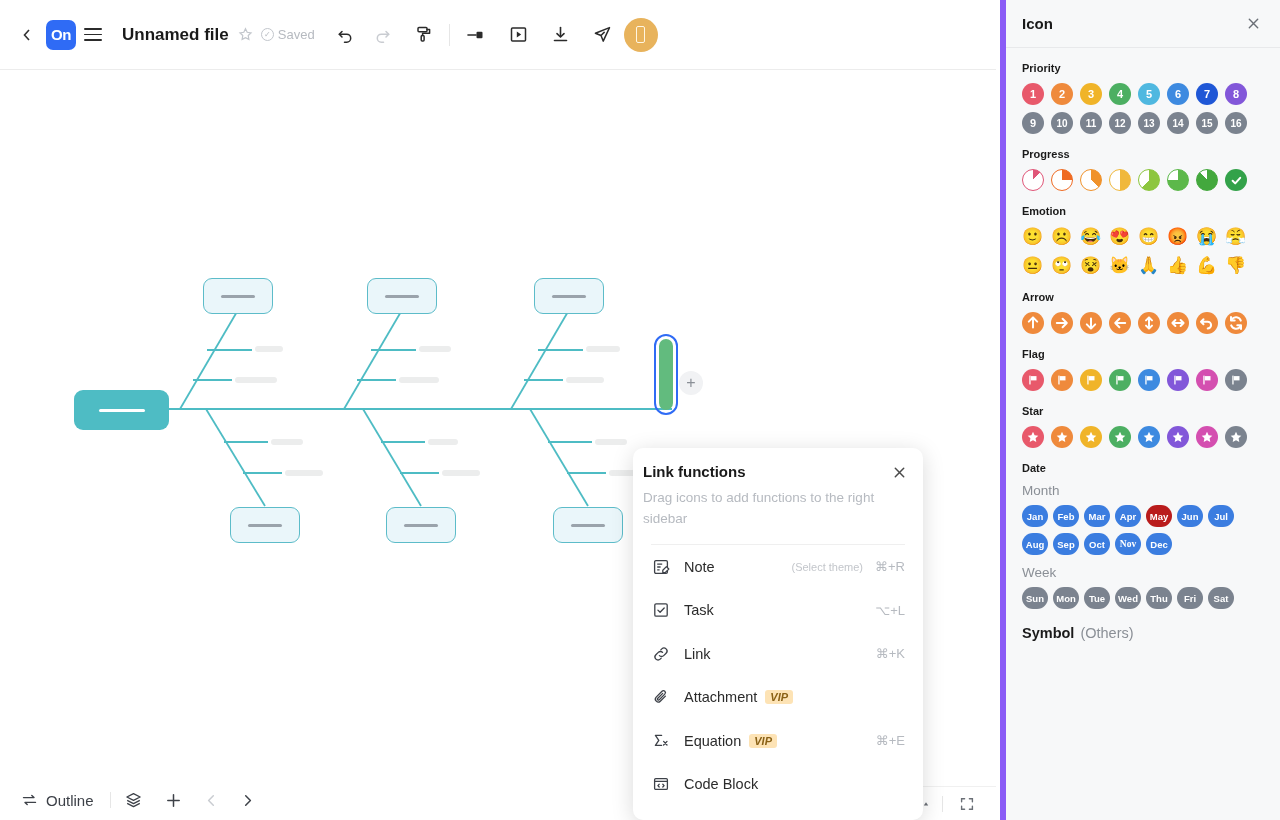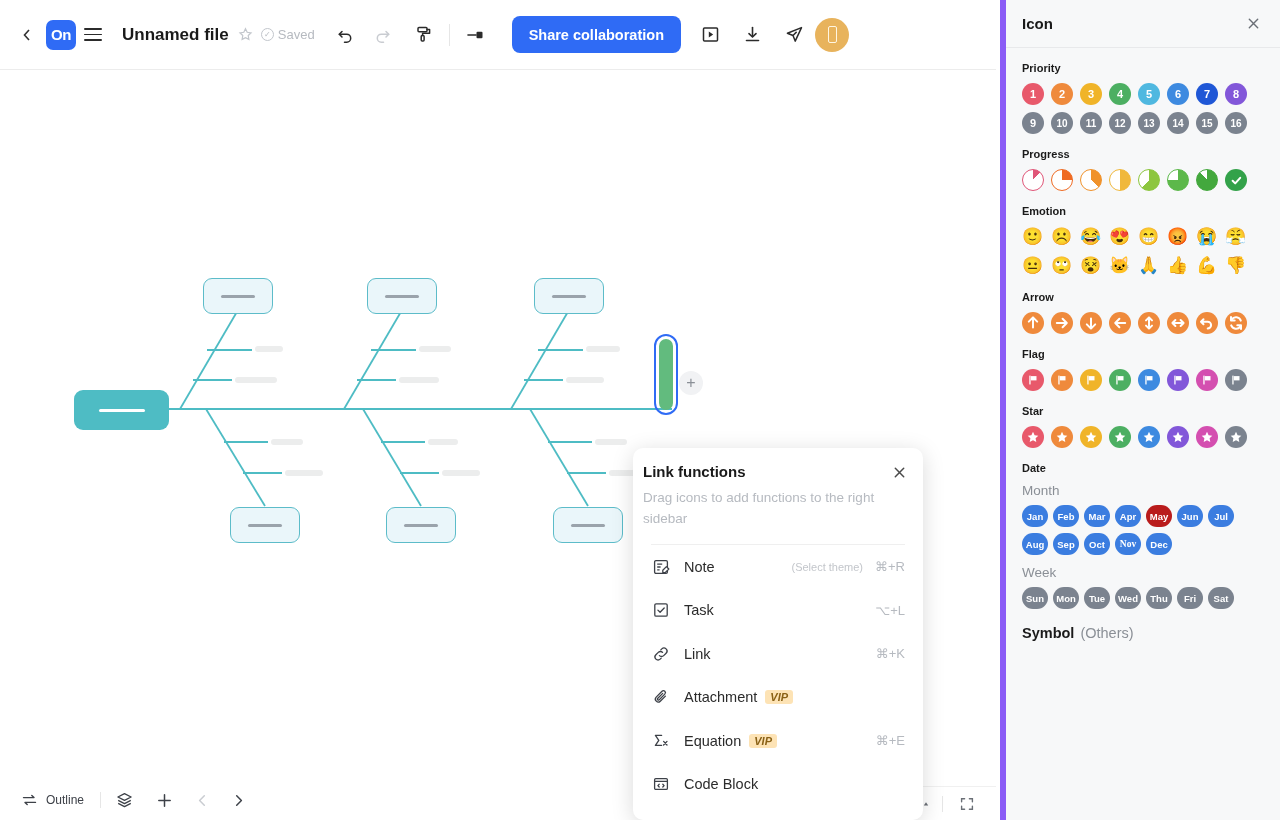--- a/index.html
+++ b/index.html
@@ -101,21 +101,21 @@
   .mp-right { margin-left:auto; display:flex; align-items:center; gap:12px; }
   .mp-hint { font-size:11px; color:#c3c6cb; }
   .mp-key { font-size:13px; color:#b6bac0; }
 
   
   .bottom-left {
     position:absolute; left:0; bottom:0; width:420px; height:40px;
     display:flex; align-items:center; padding-left:14px; gap:6px; background:#fff;
   }
   .bl-item { display:flex; align-items:center; gap:6px; color:#3d4148;
-    font-size:12px; cursor:pointer; padding:3px 4px; }
+    font-size:15px; cursor:pointer; padding:3px 4px; }
   .bl-ic { width:22px; height:22px; display:flex; align-items:center; justify-content:center;
     color:#3d4148; cursor:pointer; }
   .bl-ic.dim { color:#c9ccd1; }
   .bl-div { width:1px; height:16px; background:#e6e6e6; margin:0 6px; }
 
   .bottom-right {
     position:absolute; left:633px; bottom:0; width:363px; height:34px;
     background:#fff; display:flex; align-items:center; justify-content:flex-end;
     padding-right:14px; gap:2px; border-top:1px solid #f0f0f0;
   }
@@ -200,21 +200,20 @@
           <rect x="8.2" y="11.6" width="2.9" height="5.4" rx="1"></rect>
         </svg>
     </div>
     <div class="divid"></div>
     <div class="tb-ic">
       <svg width="22" height="22" viewBox="0 0 22 22" fill="none" stroke="currentColor" stroke-width="1.6" stroke-linecap="round">
           <path d="M4 11h8"></path>
           <rect x="12.5" y="7.8" width="6" height="6.4" rx="1" fill="currentColor" stroke="none"></rect>
         </svg>
     </div>
-    <button class="share-btn" style="margin-left:22px">Share collaboration</button>
     <div class="tb-ic" style="margin-left:14px">
       <svg width="21" height="21" viewBox="0 0 21 21" fill="none" stroke="currentColor" stroke-width="1.5" stroke-linejoin="round">
           <rect x="3.5" y="4" width="14" height="13" rx="1"></rect>
           <path d="M8.8 7.6l4.4 2.9-4.4 2.9z" fill="currentColor" stroke="none"></path>
         </svg>
     </div>
     <div class="tb-ic" style="margin-left:12px">
       <svg width="21" height="21" viewBox="0 0 21 21" fill="none" stroke="currentColor" stroke-width="1.6" stroke-linecap="round" stroke-linejoin="round">
           <path d="M10.5 3.5v9"></path>
           <path d="M7 9.6l3.5 3.4L14 9.6"></path>

